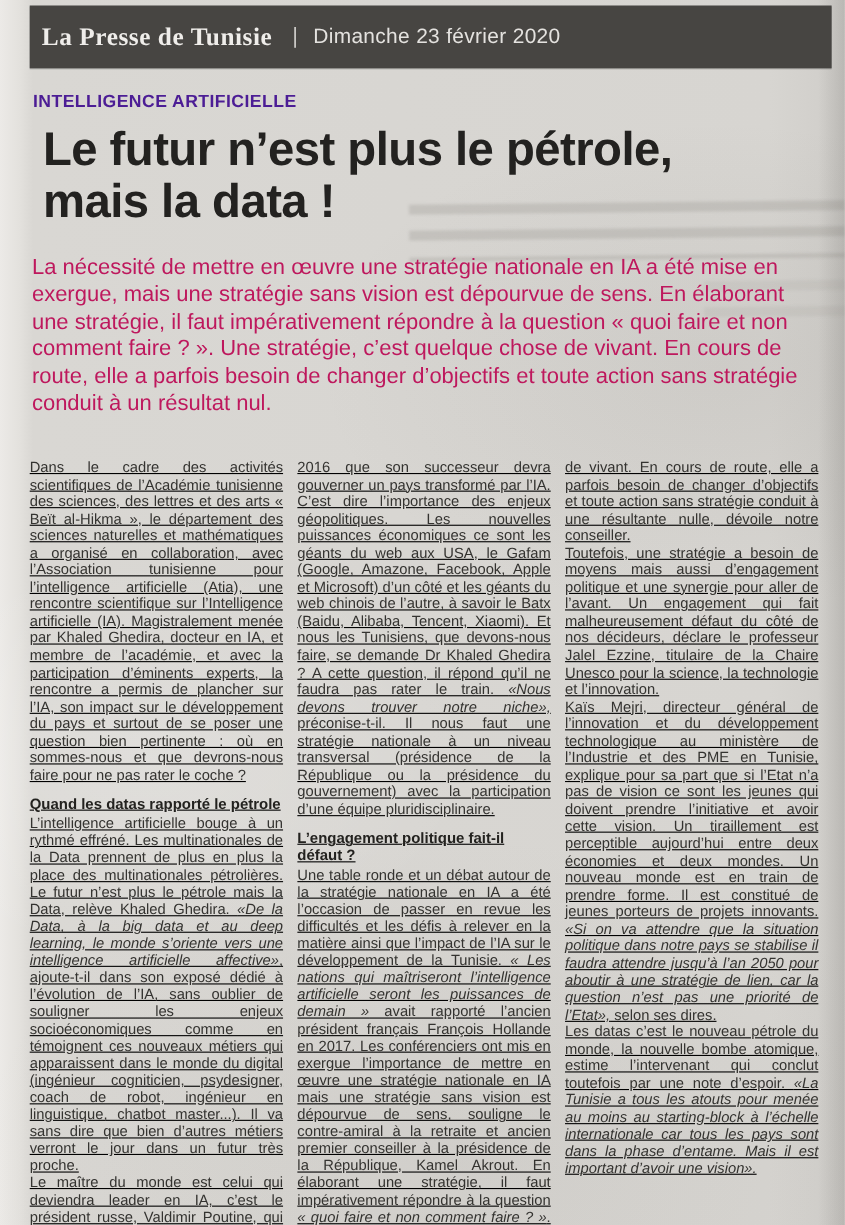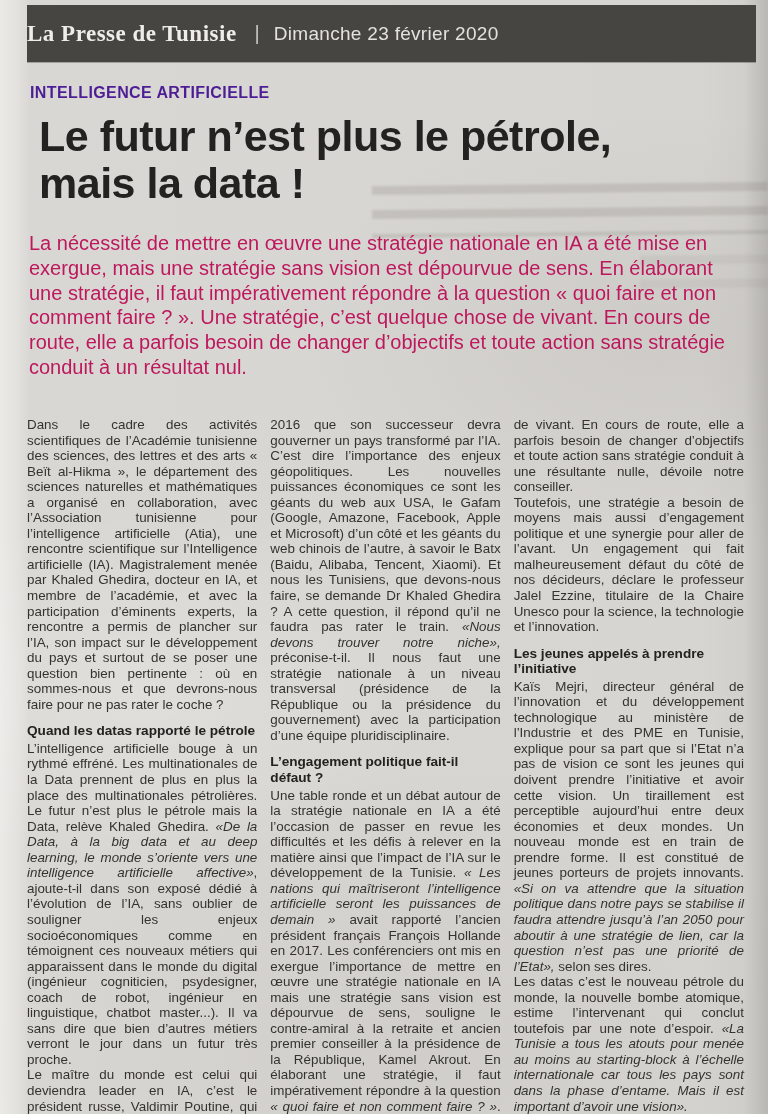--- a/index.html
+++ b/index.html
@@ -15,21 +15,21 @@
   .page::before{
     content:"";position:absolute;inset:0;pointer-events:none;
     background:
       radial-gradient(420px 260px at 18% 62%, rgba(255,255,255,.20), transparent 70%),
       radial-gradient(520px 320px at 85% 30%, rgba(120,116,110,.10), transparent 70%),
       radial-gradient(600px 400px at 55% 95%, rgba(120,116,110,.08), transparent 75%);
   }
   .masthead{
     position:absolute;left:27px;top:5px;right:12px;height:57px;
     background:#474542;color:#f1efec;
-    display:flex;align-items:center;gap:14px;padding-left:0;box-sizing:border-box;
+    display:flex;align-items:center;gap:14px;padding-left:11px;box-sizing:border-box;
     box-shadow:0 1px 0 rgba(0,0,0,.25);
   }
   .masthead .title{
     font-family:"Liberation Serif",serif;font-weight:bold;
     font-size:23px;letter-spacing:.5px;color:#efedea;
   }
   .masthead .sep{font-size:20px;color:#c9c7c4;font-weight:300;margin-left:4px;}
   .masthead .date{font-size:19px;color:#e4e2df;letter-spacing:.3px;}
   .kicker{
     position:absolute;left:30px;top:84px;
@@ -39,21 +39,21 @@
     position:absolute;left:27px;top:101px;width:724px;
     font-size:43px;line-height:47px;font-weight:bold;color:#232220;
     letter-spacing:-.5px;white-space:pre-line;
   }
   .lede{
     position:absolute;left:29px;top:231px;width:712px;
     font-size:20px;line-height:24.8px;color:#be185d;
   }
   .columns{
     position:absolute;left:27px;top:417px;width:717px;height:680px;
-    display:flex;gap:13px;
+    display:flex;gap:13px;text-decoration:underline;
   }
   .col{
     width:230px;flex:1 1 0;
     font-size:13.4px;line-height:15.55px;color:#343330;
     text-align:justify;hyphens:auto;-webkit-hyphens:auto;
   }
   .col p{margin:0;}
   .col .subhead{
     font-weight:bold;font-size:13.6px;color:#23221f;
     margin:11px 0 2px 0;text-align:left;
@@ -106,20 +106,19 @@
 
     <div class="col">
       <p><span>2016 que son successeur devra gouverner un pays transformé par l’IA. C’est dire l’importance des enjeux géopolitiques. Les nouvelles puissances économiques ce sont les géants du web aux USA, le Gafam (Google, Amazone, Facebook, Apple et Microsoft) d’un côté et les géants du web chinois de l’autre, à savoir le Batx (Baidu, Alibaba, Tencent, Xiaomi). Et nous les Tunisiens, que devons-nous faire, se demande Dr Khaled Ghedira ? A cette question, il répond qu’il ne faudra pas rater le train. </span><span class="it">«Nous devons trouver notre niche»,</span><span> préconise-t-il. Il nous faut une stratégie nationale à un niveau transversal (présidence de la République ou la présidence du gouvernement) avec la participation d’une équipe pluridisciplinaire.</span></p>
       <div class="subhead">L’engagement politique fait-il défaut ?</div>
       <p><span>Une table ronde et un débat autour de la stratégie nationale en IA a été l’occasion de passer en revue les difficultés et les défis à relever en la matière ainsi que l’impact de l’IA sur le développement de la Tunisie. </span><span class="it">« Les nations qui maîtriseront l’intelligence artificielle seront les puissances de demain »</span><span> avait rapporté l’ancien président français François Hollande en 2017. Les conférenciers ont mis en exergue l’importance de mettre en œuvre une stratégie nationale en IA mais une stratégie sans vision est dépourvue de sens, souligne le contre-amiral à la retraite et ancien premier conseiller à la présidence de la République, Kamel Akrout. En élaborant une stratégie, il faut impérativement répondre à la question </span><span class="it">« quoi faire et non comment faire ? »</span><span>. Une stratégie c’est quelque chose</span></p>
     </div>
 
     <div class="col">
       <p><span>de vivant. En cours de route, elle a parfois besoin de changer d’objectifs et toute action sans stratégie conduit à une résultante nulle, dévoile notre conseiller.</span></p>
       <p><span>Toutefois, une stratégie a besoin de moyens mais aussi d’engagement politique et une synergie pour aller de l’avant. Un engagement qui fait malheureusement défaut du côté de nos décideurs, déclare le professeur Jalel Ezzine, titulaire de la Chaire Unesco pour la science, la technologie et l’innovation.</span></p>
-      <div class="subhead">Les jeunes appelés à prendre l’initiative</div>
       <p><span>Kaïs Mejri, directeur général de l’innovation et du développement technologique au ministère de l’Industrie et des PME en Tunisie, explique pour sa part que si l’Etat n’a pas de vision ce sont les jeunes qui doivent prendre l’initiative et avoir cette vision. Un tiraillement est perceptible aujourd’hui entre deux économies et deux mondes. Un nouveau monde est en train de prendre forme. Il est constitué de jeunes porteurs de projets innovants. </span><span class="it">«Si on va attendre que la situation politique dans notre pays se stabilise il faudra attendre jusqu’à l’an 2050 pour aboutir à une stratégie de lien, car la question n’est pas une priorité de l’Etat»,</span><span>  selon ses dires.</span></p>
       <p><span>Les datas c’est le nouveau pétrole du monde, la nouvelle bombe atomique, estime l’intervenant qui conclut toutefois par une note d’espoir. </span><span class="it">«La Tunisie a tous les atouts pour menée au moins au starting-block à l’échelle internationale car tous les pays sont dans la phase d’entame. Mais il est important d’avoir une vision».</span></p>
 
     </div>
 
   </div>
 </div>
 
 </body></html>

